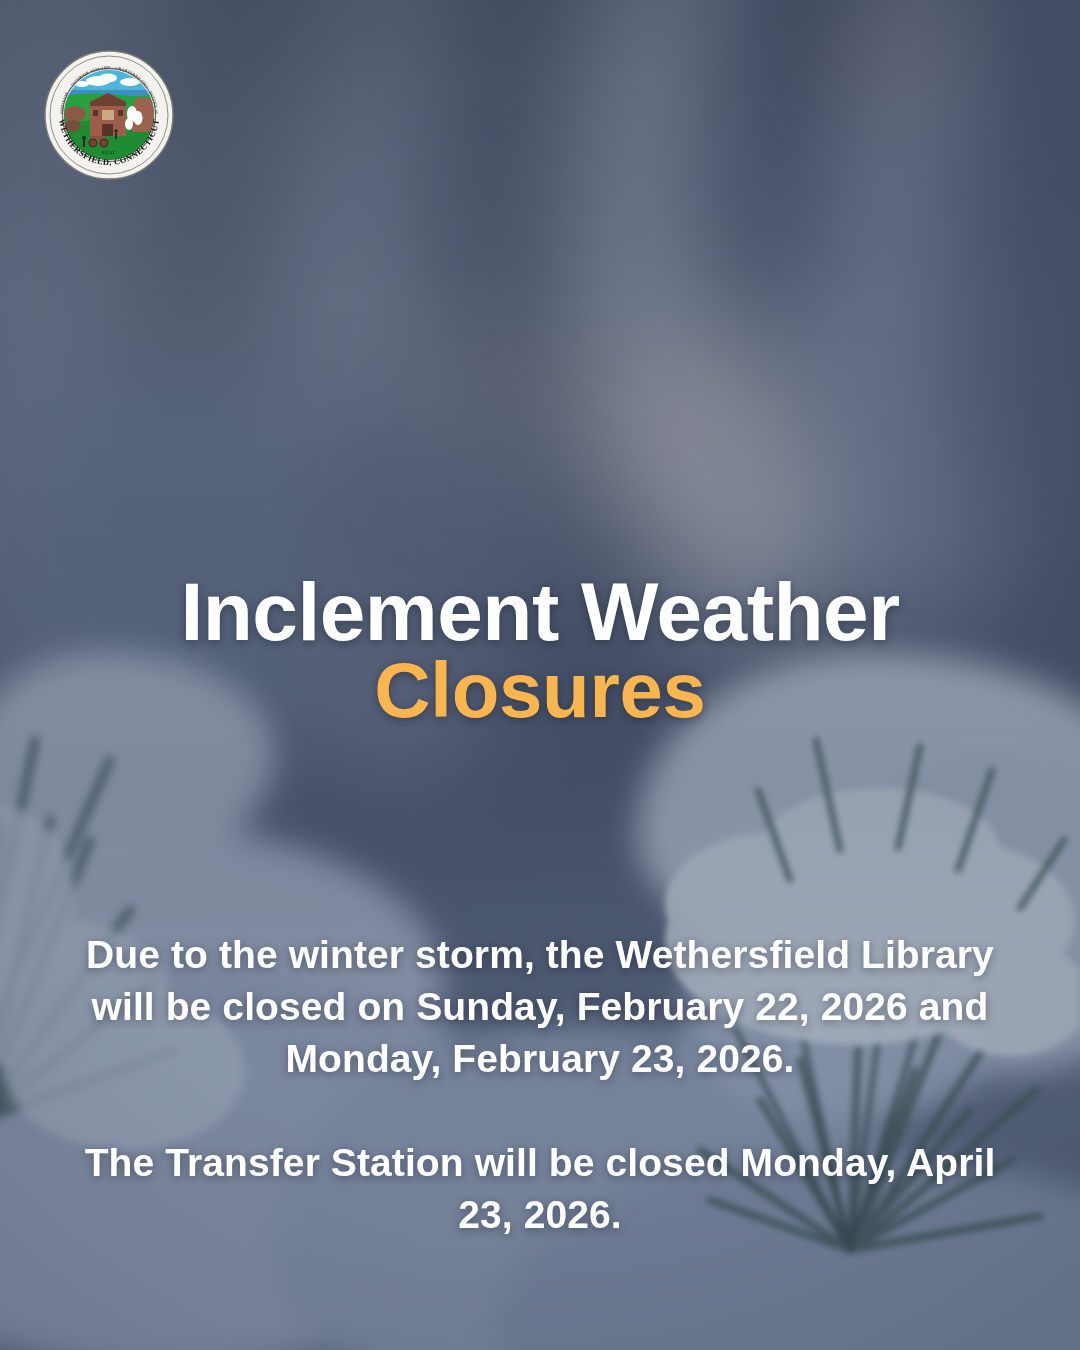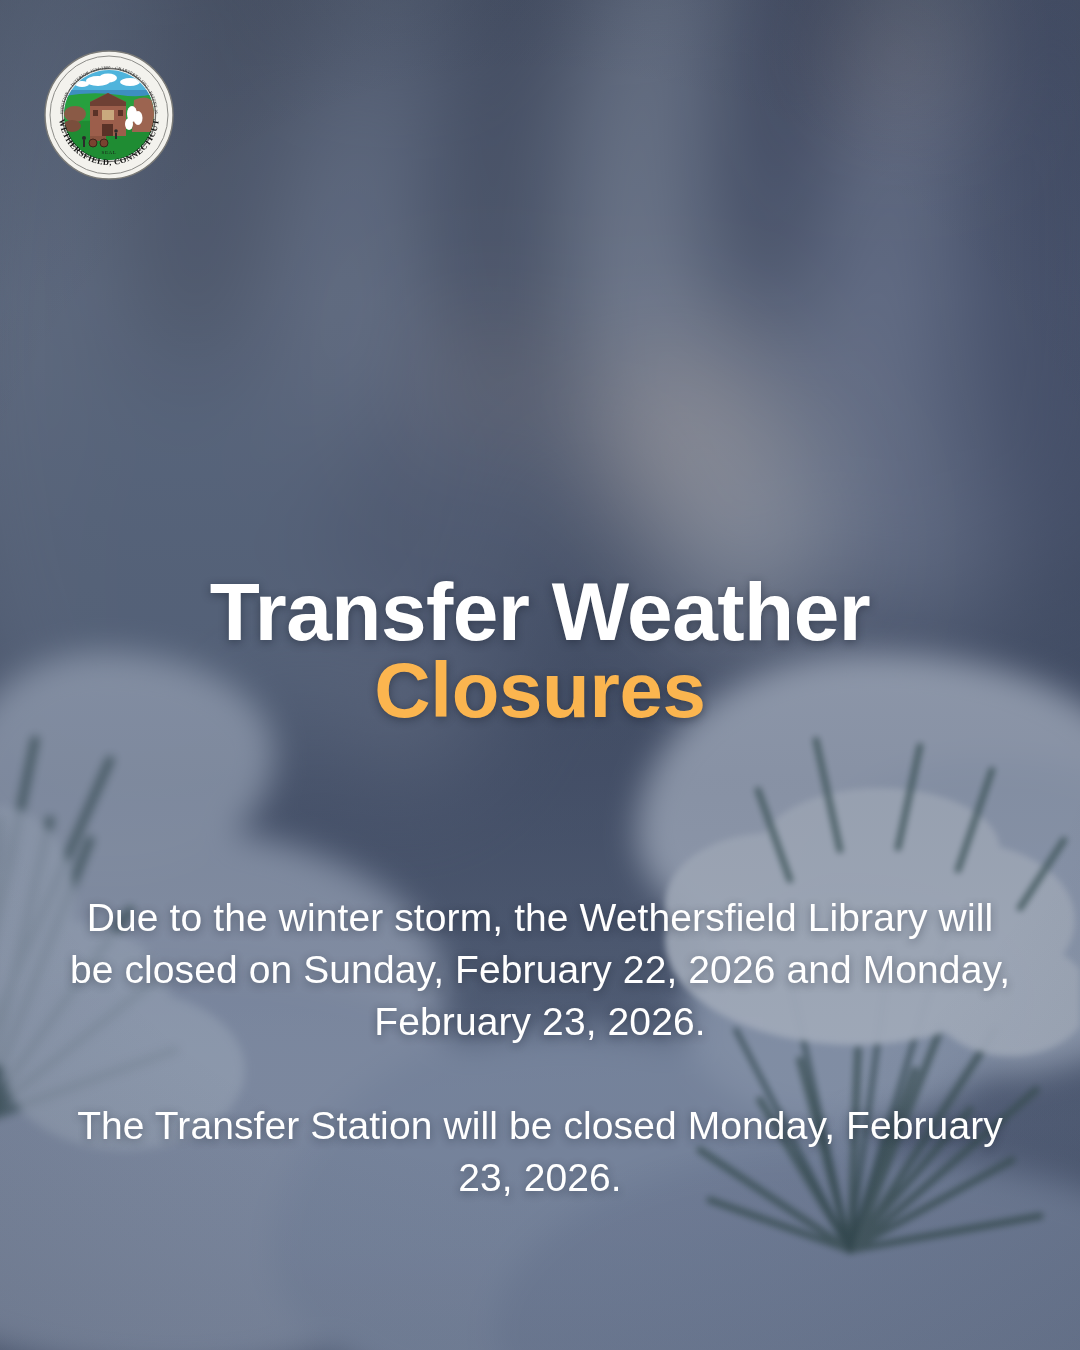--- a/index.html
+++ b/index.html
@@ -105,25 +105,25 @@
     font-weight: 700;
     letter-spacing: -0.3px;
     text-shadow: 0 2px 10px rgba(20,26,40,.45);
   }
 
   
   .body-copy {
     position: absolute;
     left: 60px;
     right: 60px;
-    top: 892px;
+    top: 929px;
     text-align: center;
     color: #ffffff;
     font-size: 39px;
-    font-weight: 400;
+    font-weight: 700;
     line-height: 52px;
     letter-spacing: .1px;
     text-shadow: 0 2px 8px rgba(20,26,40,.42);
   }
   .body-copy p { margin: 0; }
   .body-copy .spacer { height: 52px; }
 </style>
 </head>
 <body>
 
@@ -295,24 +295,24 @@
         <text font-family="Liberation Serif, serif" font-size="8.4" font-weight="700" fill="#111111" letter-spacing="0.5">
           <textPath href="#arcBottom" startOffset="50%" text-anchor="middle">WETHERSFIELD, CONNECTICUT</textPath>
         </text>
         <text font-family="Liberation Serif, serif" font-size="4.3" fill="#1a1a1a" letter-spacing="0.2">
           <textPath href="#arcTop" startOffset="50%" text-anchor="middle">PORT — DISTRIBUTION — INTERIOR 1634-1800 · CHARTERED 1662 · PATENT 1684 · INC. 1822</textPath>
         </text>
       </svg>
     </div>
 
     <div class="headline">
-      <span class="line1">Transfer Weather</span>
+      <span class="line1">Inclement Weather</span>
       <span class="line2">Closures</span>
     </div>
 
     <div class="body-copy">
       <p>Due to the winter storm, the Wethersfield Library will be closed on Sunday, February 22, 2026 and Monday, February 23, 2026.</p>
       <div class="spacer"></div>
-      <p>The Transfer Station will be closed Monday, February 23, 2026.</p>
+      <p>The Transfer Station will be closed Monday, April 23, 2026.</p>
     </div>
 
   </div>
 </div>
 
 </body></html>

